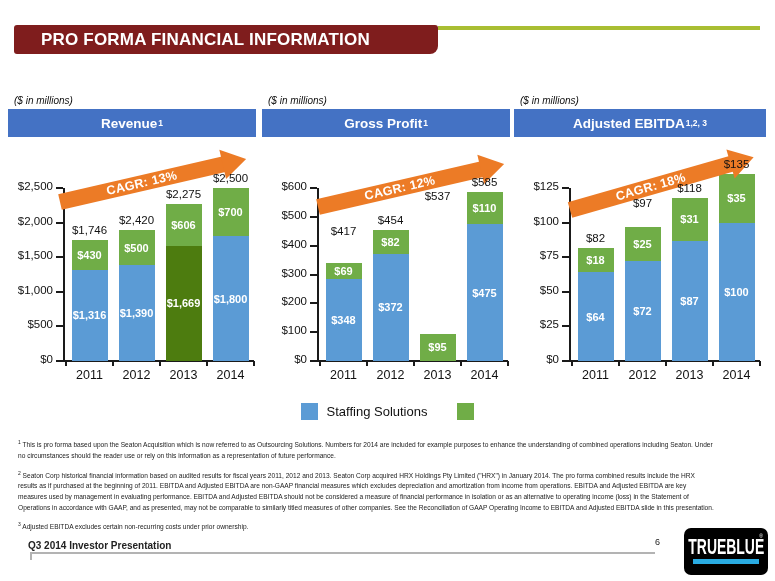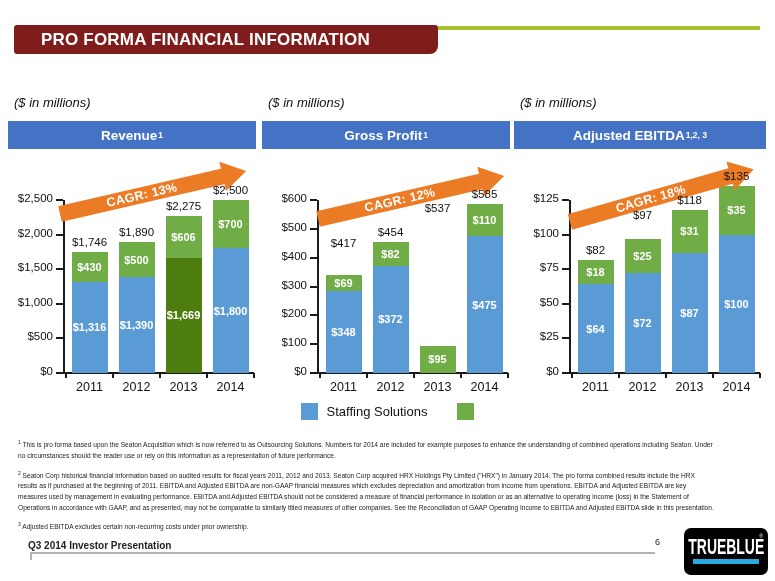--- a/index.html
+++ b/index.html
@@ -9,21 +9,21 @@
   
   .title-bar{position:absolute;left:14px;top:25px;width:424px;height:29px;
              background:#7f1d1d;border-radius:3px 3px 8px 3px;
              display:flex;align-items:center;padding-left:27px;box-sizing:border-box;}
   .title-bar span{color:#fff;font-weight:bold;font-size:17px;letter-spacing:.2px;}
   .accent-line{position:absolute;left:438px;top:26px;width:322px;height:4px;background:#A9BE32;}
 
   
   .card{position:absolute;top:95px;width:248px;}
   .card.c0{left:8px;}  .card.c1{left:262px;}  .card.c2{left:514px;width:252px;}
-  .units{font-style:italic;font-size:13px;color:#111;margin:0 0 15px 6px;height:11px;}
+  .units{font-style:italic;font-size:10px;color:#111;margin:0 0 3px 6px;height:11px;}
   .chart-header{height:28px;background:#4472C4;color:#fff;font-weight:bold;font-size:13.5px;
                 display:flex;align-items:center;justify-content:center;}
   .chart-header sup{font-size:8.5px;margin-left:1px;line-height:1;}
   .plot{position:relative;height:252px;}
 
   .axis-y{position:absolute;left:55px;top:51px;width:2px;height:173px;background:#1a1a1a;}
   .axis-x{position:absolute;left:55px;top:223px;height:2px;background:#1a1a1a;}
   .ytick{position:absolute;width:7px;height:2px;background:#1a1a1a;left:48px;}
   .ylab{position:absolute;left:0;width:45px;text-align:right;font-size:11.5px;color:#111;}
   .xtick{position:absolute;top:224px;width:2px;height:5px;background:#1a1a1a;}
@@ -113,21 +113,21 @@
         <div class="bar" style="left: 63.5px; height: 120.823px;">
           <div class="seg" style="height: 29.756px; background: rgb(112, 173, 71);">$430</div>
           <div class="seg" style="height: 91.0672px; background: rgb(91, 155, 213);">$1,316</div>
         </div>
         <div class="total" style="left: 46.5px; top: 87.1768px;">$1,746</div>
         <div class="xlab" style="left: 58px; width: 47px;">2011</div>
         <div class="bar" style="left: 110.5px; height: 130.788px;">
           <div class="seg" style="height: 34.6px; background: rgb(112, 173, 71);">$500</div>
           <div class="seg" style="height: 96.188px; background: rgb(91, 155, 213);">$1,390</div>
         </div>
-        <div class="total" style="left: 93.5px; top: 77.212px;">$1,890</div>
+        <div class="total" style="left: 93.5px; top: 77.212px;">$2,420</div>
         <div class="xlab" style="left: 105px; width: 47px;">2012</div>
         <div class="bar" style="left: 157.5px; height: 157.43px;">
           <div class="seg" style="height: 41.9352px; background: rgb(112, 173, 71);">$606</div>
           <div class="seg" style="height: 115.495px; background: #4d7c0f;">$1,669</div>
         </div>
         <div class="total" style="left: 140.5px; top: 50.57px;">$2,275</div>
         <div class="xlab" style="left: 152px; width: 47px;">2013</div>
         <div class="bar" style="left: 204.5px; height: 173px;">
           <div class="seg" style="height: 48.44px; background: rgb(112, 173, 71);">$700</div>
           <div class="seg" style="height: 124.56px; background: rgb(91, 155, 213);">$1,800</div>

